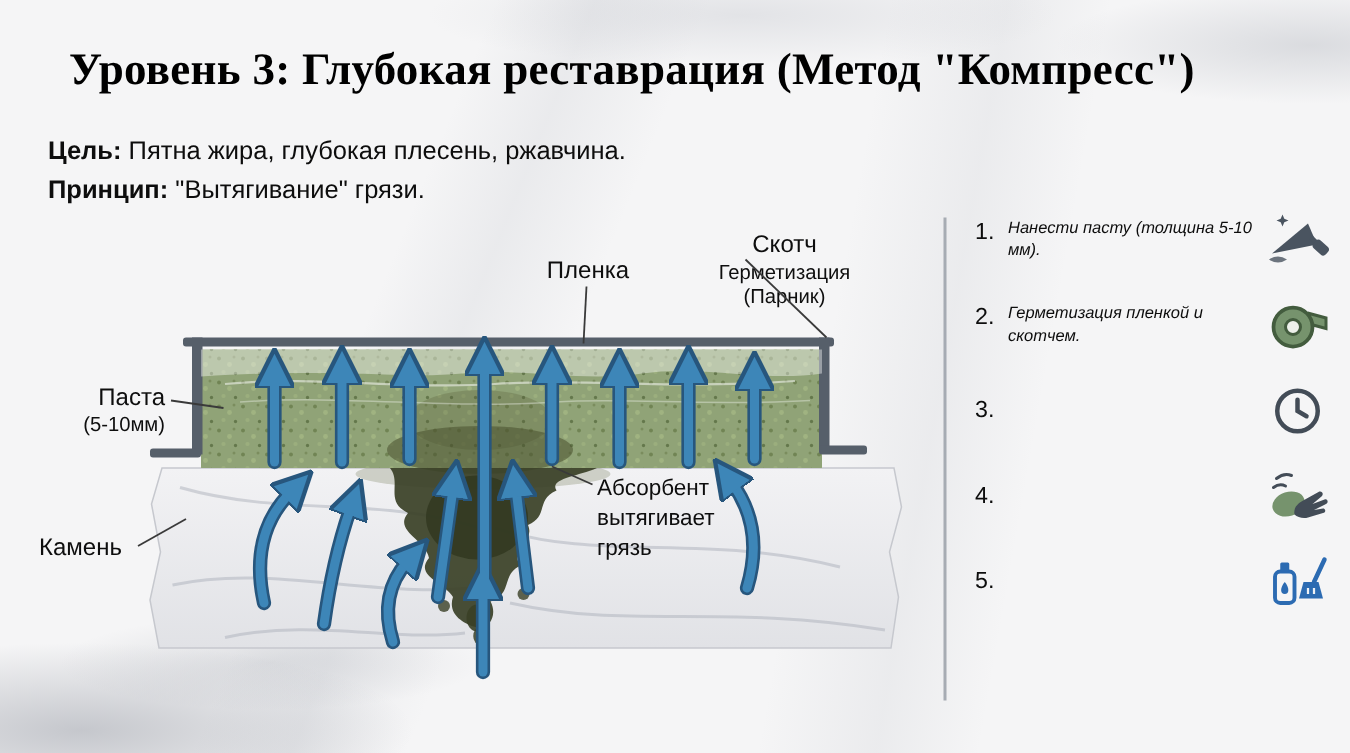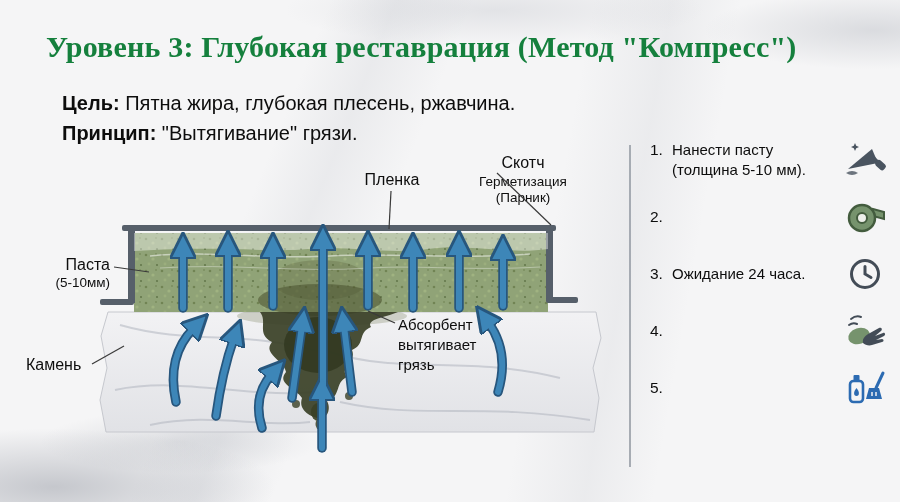--- a/index.html
+++ b/index.html
@@ -11,30 +11,30 @@
       radial-gradient(ellipse 340px 90px at 6% 97%, rgba(125,130,142,.40), transparent 65%),
       radial-gradient(ellipse 200px 45px at 20% 88%, rgba(150,155,165,.25), transparent 70%),
       radial-gradient(ellipse 260px 60px at 97% 6%, rgba(155,160,170,.30), transparent 65%),
       radial-gradient(ellipse 300px 50px at 55% 2%, rgba(170,174,184,.25), transparent 70%),
       linear-gradient(112deg, transparent 30%, rgba(165,170,180,.14) 36%, transparent 43%),
       linear-gradient(100deg, transparent 60%, rgba(160,165,175,.12) 68%, transparent 75%);
   }
   .title{
     position:absolute;left:46px;top:30px;width:840px;white-space:nowrap;
     font-family:"Liberation Serif",serif;font-weight:700;font-size:30px;
-    color:#15803d;letter-spacing:.2px;
+    color:#000000;letter-spacing:.2px;
   }
-  .intro{position:absolute;left:62px;top:88px;font-size:20px;line-height:1.5;}
+  .intro{position:absolute;left:32px;top:88px;font-size:17px;line-height:1.5;}
   .intro b{font-weight:700;}
   .divider{position:absolute;left:629px;top:145px;width:2px;height:322px;background:#9aa0a8;opacity:.85;}
   .steps{position:absolute;left:650px;top:138px;width:238px;display:flex;flex-direction:column;gap:13px;}
   .step{display:flex;align-items:center;}
   .step .body{flex:1;display:flex;align-items:flex-start;}
   .step .num{width:22px;flex:none;font-size:15.5px;line-height:1.32;}
-  .step .txt{flex:1;font-size:15px;line-height:1.32;padding-right:4px;}
+  .step .txt{flex:1;font-size:11px;line-height:1.32;padding-right:4px;font-style:italic;}
   .step .ico{flex:none;width:46px;height:44px;display:flex;align-items:center;justify-content:center;}
   .diagram{position:absolute;left:0;top:140px;}
   .dlabel{font-family:"Liberation Sans",sans-serif;fill:#0e0e0e;}
   .pline{stroke:#3a3a3a;stroke-width:1.2;fill:none;}
   #arrow-outline path{fill:none;stroke:#27567d;stroke-width:9.5;stroke-linecap:round;marker-end:url(#ahd);}
   #arrow-fill path{fill:none;stroke:#3d86b8;stroke-width:6;stroke-linecap:round;marker-end:url(#ah);}
 </style>
 </head>
 <body>
 
@@ -189,34 +189,34 @@
         <rect x="33" y="22" width="11" height="7" rx="2.5" fill="#4a5460" transform="rotate(42 36 25)"></rect>
         <path d="M12 5 l1.2 2.8 2.8 1.2 -2.8 1.2 -1.2 2.8 -1.2 -2.8 -2.8 -1.2 2.8 -1.2 z" fill="#4a5460"></path>
         <path d="M3 35 q6 -4 12 0 q-6 4 -12 0 z" fill="#4a5460" opacity=".8"></path>
       </svg>
     </div>
   </div>
 
   <div class="step">
     <div class="body">
       <span class="num">2.</span>
+      <div class="txt">Герметизация пленкой и скотчем.</div>
     </div>
     <div class="ico">
       <svg width="44" height="44" viewBox="0 0 44 44">
         <path d="M30 14 l11 3 v7 l-11 -3 z" fill="#76936d" stroke="#435c3e" stroke-width="2"></path>
         <circle cx="19" cy="23" r="13" fill="#76936d" stroke="#435c3e" stroke-width="2.5"></circle>
         <circle cx="19" cy="23" r="5" fill="#edf0ea" stroke="#435c3e" stroke-width="2"></circle>
       </svg>
     </div>
   </div>
 
   <div class="step">
     <div class="body">
       <span class="num">3.</span>
-      <div class="txt">Ожидание 24 часа.</div>
     </div>
     <div class="ico">
       <svg width="44" height="44" viewBox="0 0 44 44">
         <circle cx="22" cy="22" r="13.5" fill="none" stroke="#434c57" stroke-width="3"></circle>
         <path d="M22 14.5 V22 L28 25.5" fill="none" stroke="#434c57" stroke-width="3" stroke-linecap="round"></path>
       </svg>
     </div>
   </div>
 
   <div class="step">

